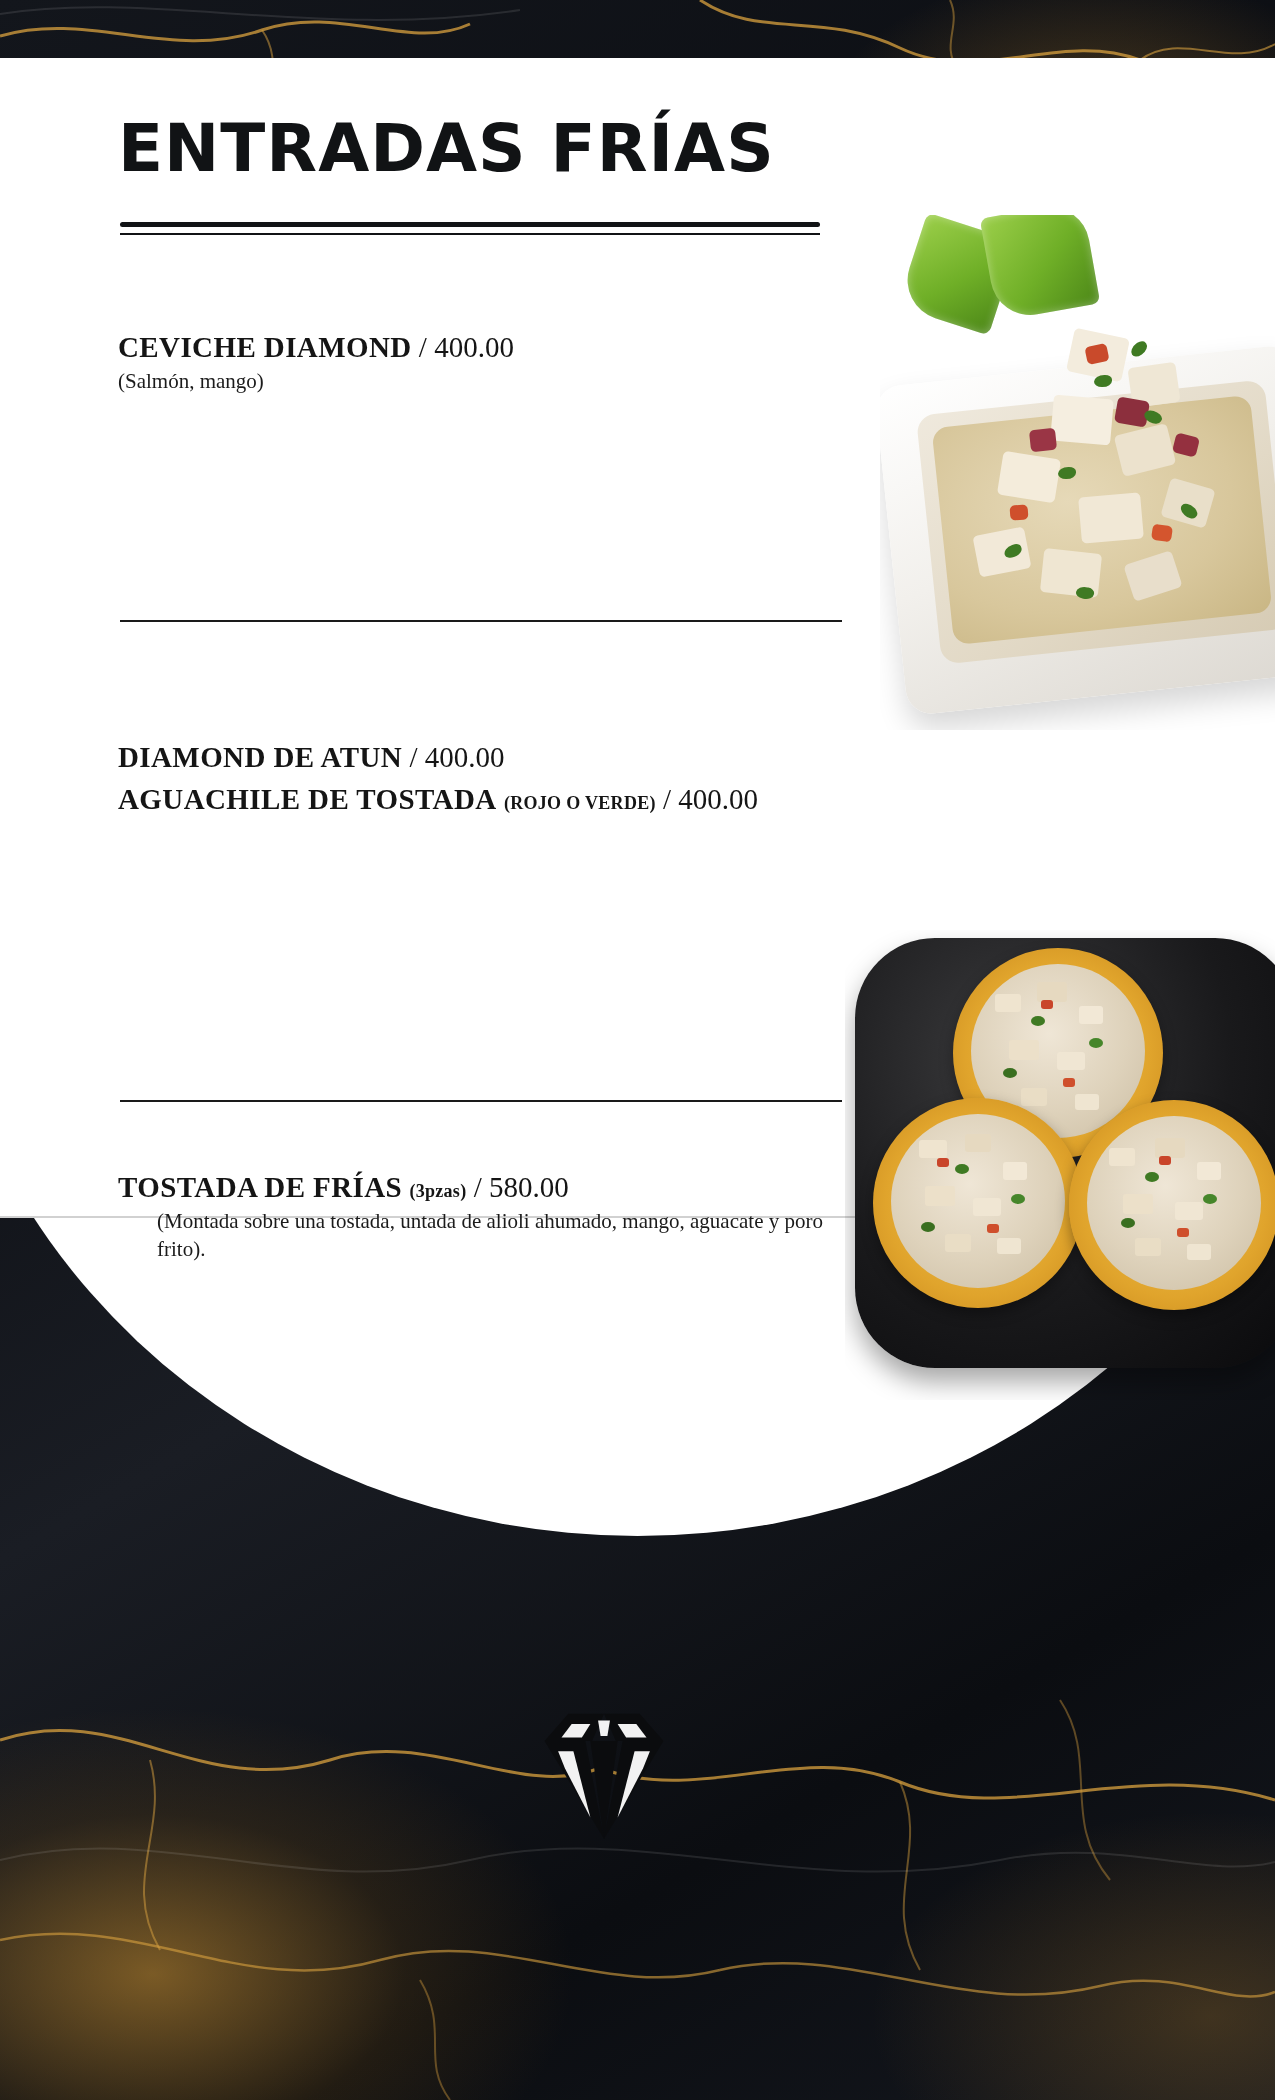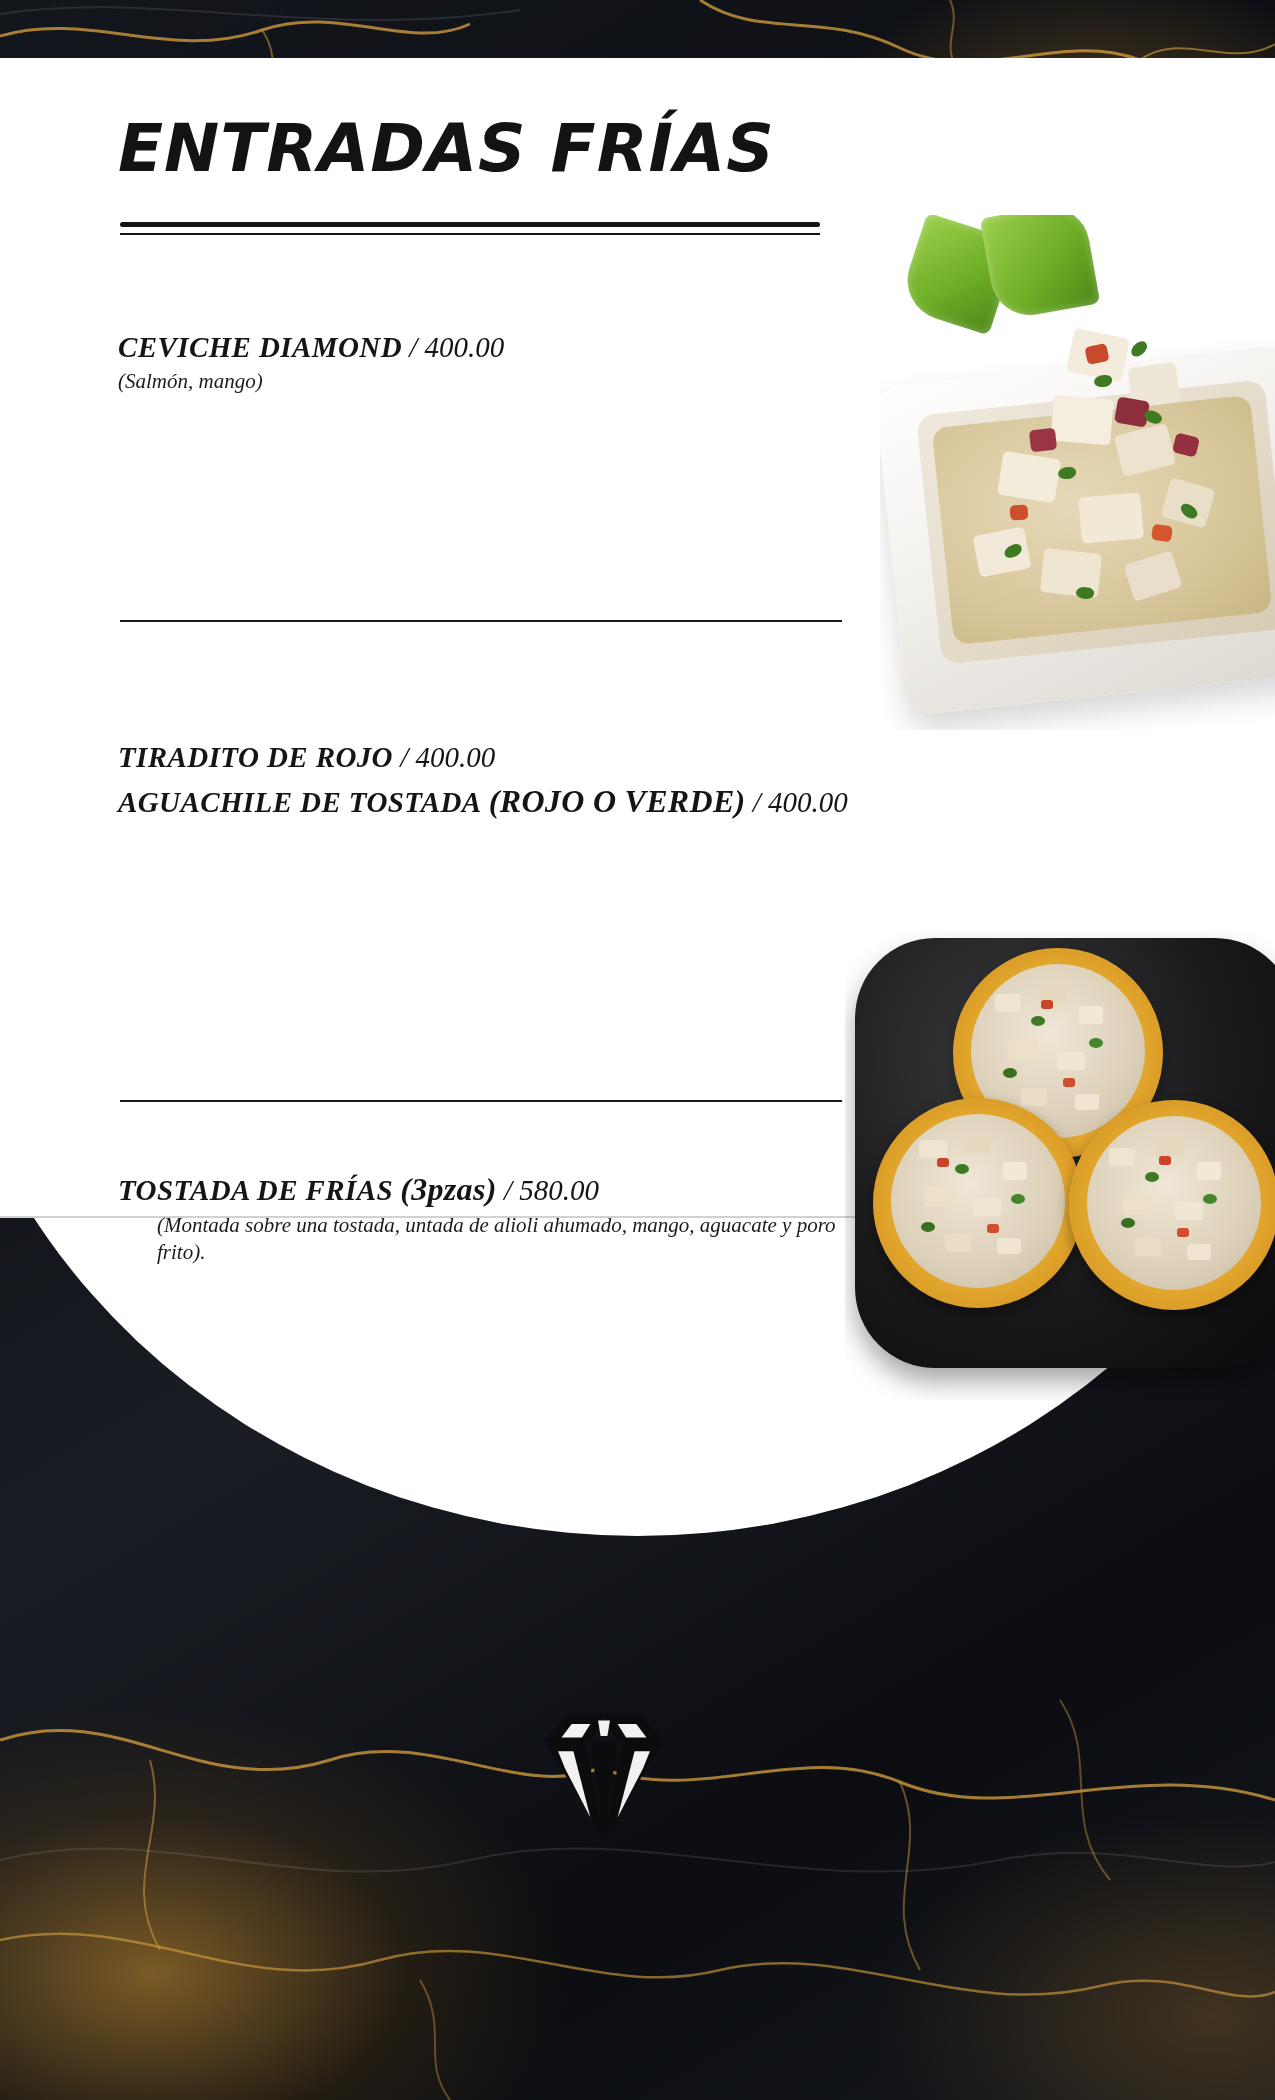--- a/index.html
+++ b/index.html
@@ -18,21 +18,20 @@
   
   .page {
     position: absolute;
     inset: 0;
     background:
       radial-gradient(ellipse 600px 380px at 12% 94%, rgba(210,150,50,0.55) 0%, rgba(140,95,25,0.18) 42%, rgba(0,0,0,0) 70%),
       radial-gradient(ellipse 420px 240px at 86% 6%, rgba(190,135,45,0.35) 0%, rgba(0,0,0,0) 65%),
       radial-gradient(ellipse 500px 300px at 95% 96%, rgba(170,120,40,0.30) 0%, rgba(0,0,0,0) 68%),
       linear-gradient(150deg, #13161c 0%, #0c0e13 30%, #1a1d24 55%, #0b0d11 80%, #14171e 100%);
     overflow: hidden;
-    font-style: italic;
   }
   .veins {
     position: absolute;
     inset: 0;
     pointer-events: none;
   }
 
   
   .card {
     position: absolute;
@@ -112,21 +111,21 @@
     font-size: 29px;
     line-height: 1.24;
     color: #151515;
   }
   .item-name {
     font-weight: 700;
     letter-spacing: 0.4px;
   }
   .item-qual {
     font-weight: 700;
-    font-size: 32px;
+    font-size: 18px;
     letter-spacing: 0.3px;
   }
   .item-price {
     font-weight: 400;
   }
   .item-desc {
     font-family: "Liberation Serif", serif;
     font-size: 21px;
     line-height: 1.32;
     color: #1b1b1b;
@@ -293,21 +292,21 @@
     </div>
 
   </div>
 
   <div class="sep" style="top:620px;"></div>
 
   <div class="group" style="top:740px;">
 
     <div class="item">
       <div class="item-line">
-        <span class="item-name">TIRADITO DE ROJO</span>
+        <span class="item-name">DIAMOND DE ATUN</span>
         <span class="item-price">/ 400.00</span>
       </div>
     </div>
 
     <div class="item">
       <div class="item-line">
         <span class="item-name">AGUACHILE DE TOSTADA</span>
         <span class="item-qual">(ROJO O VERDE)</span>
         <span class="item-price">/ 400.00</span>
       </div>

